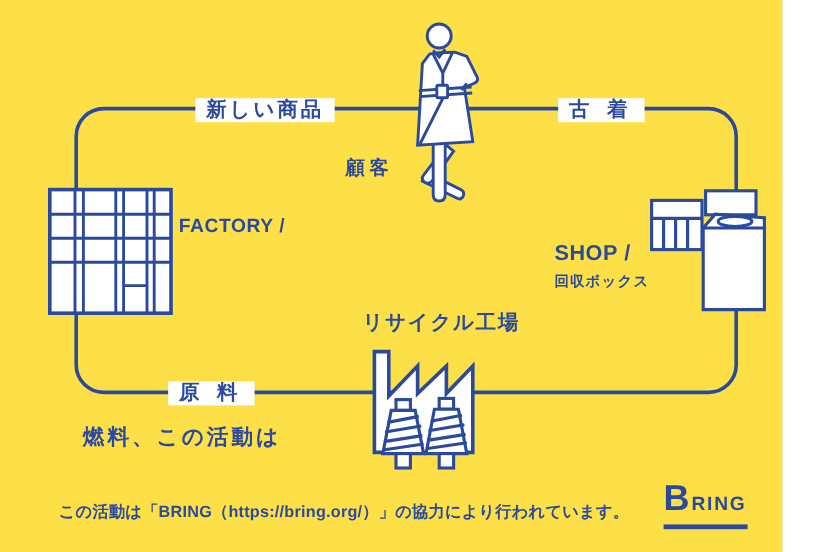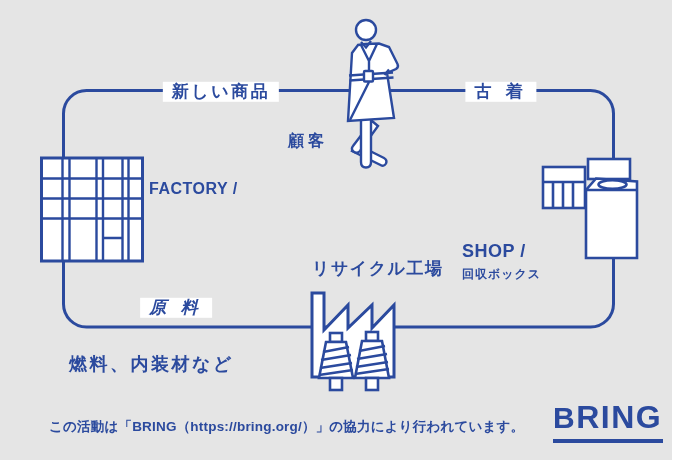--- a/index.html
+++ b/index.html
@@ -1,49 +1,48 @@
 <!DOCTYPE html>
 <html style="--blue: #2b4a9e;"><head>
 <meta charset="utf-8">
 <style>
   :root { --blue: #2b4a9e; }
   html,body { margin:0; padding:0; background:#fff; }
   .stage {
-    position:relative; width:652px; height:460px; background:#e5e5e5;
+    position:relative; width:652px; height:460px; background:#fde047;
     overflow:hidden;
     font-family:"Liberation Sans","DejaVu Sans",sans-serif;
-    padding-left:20px;
   }
   .stage svg { position:absolute; left:0; top:0; }
 
   
   .st { stroke:var(--blue); fill:none; }
   .sw { stroke:var(--blue); fill:#fff; }
   .w3 { stroke-width:3; }
   .w26 { stroke-width:2.6; }
   .w24 { stroke-width:2.4; }
 
   
   .lbl {
     position:absolute; color:var(--blue); font-weight:600;
     font-size:17px; letter-spacing:2.5px; white-space:nowrap; line-height:1.2;
   }
   .online { transform:translate(-50%,-50%); background:#fff; padding:0 9px; }
   .sp { letter-spacing:5px; }
   .en { font-size:16px; letter-spacing:0.5px; line-height:1.35; }
-  .mix1 { font-size:18px; letter-spacing:0.5px; line-height:1.0;margin-top:40px; }
+  .mix1 { font-size:18px; letter-spacing:0.5px; line-height:1.0; }
   .mix2 { font-size:12px; letter-spacing:1px; margin-top:7px; }
   .fuel { font-size:18px; letter-spacing:2.5px; }
   .credit {
     position:absolute; left:49px; top:418px; color:var(--blue);
     font-size:13.5px; font-weight:600; letter-spacing:0.2px; white-space:nowrap;
   }
   .logo {
     position:absolute; left:553px; top:399px; color:var(--blue);
-    font-weight:700; font-size:32px; letter-spacing:1.5px; line-height:1.15;
+    font-weight:700; font-size:16px; letter-spacing:1.5px; line-height:1.15;
     border-bottom:4.5px solid var(--blue); padding:0 1px 3px 0; white-space:nowrap;text-align:center;
   }
   .logo::first-letter { font-size:30px; }
 </style>
 </head>
 <body>
 
 <div class="stage">
 
   <svg width="690" height="460" viewBox="0 0 690 460">
@@ -92,34 +91,34 @@
       <rect class="sw w26" x="330" y="378" width="12" height="12"></rect>
 
       <rect class="sw w26" x="366" y="332" width="12" height="9"></rect>
       <path class="sw w26" d="M362,341 L382,341 L389,378 L355,378 Z"></path>
       <path class="st w26" d="M359,351 L385,346 M357,359 L387,354 M356,367 L388,362 M355,374 L389,369"></path>
       <rect class="sw w26" x="366" y="378" width="12" height="12"></rect>
     </g>
   </svg>
 
   <div class="lbl online" style="left:221px; top:92px;">新しい商品</div>
-  <div class="lbl online sp" style="left:501px; top:92px;font-family:Liberation Serif, serif;">古 着</div>
-  <div class="lbl online sp" style="left:176px; top:308px;font-style:italic;">原 料</div>
+  <div class="lbl online sp" style="left:501px; top:92px;">古 着</div>
+  <div class="lbl online sp" style="left:176px; top:328px;">原 料</div>
 
   <div class="lbl" style="left:288px; top:131px; letter-spacing:4px; font-size:16px;">顧客</div>
 
   <div class="lbl en" style="left:149px; top:178px;">
     <div>FACTORY /</div>
   </div>
 
   <div class="lbl" style="left:462px; top:202px;">
     <div class="mix1">SHOP /</div>
     <div class="mix2">回収ボックス</div>
   </div>
 
-  <div class="lbl" style="left:312px; top:259px; letter-spacing:1.5px;">リサイクル工場</div>
+  <div class="lbl" style="left:302px; top:259px; letter-spacing:1.5px;">リサイクル工場</div>
 
-  <div class="lbl fuel" style="left:69px; top:354px;">燃料、内装材など</div>
+  <div class="lbl fuel" style="left:69px; top:354px;">燃料、この活動は</div>
 
   <div class="credit">この活動は「BRING（https://bring.org/）」の協力により行われています。</div>
   <div class="logo">BRING</div>
 
 </div>
 
 </body></html>

